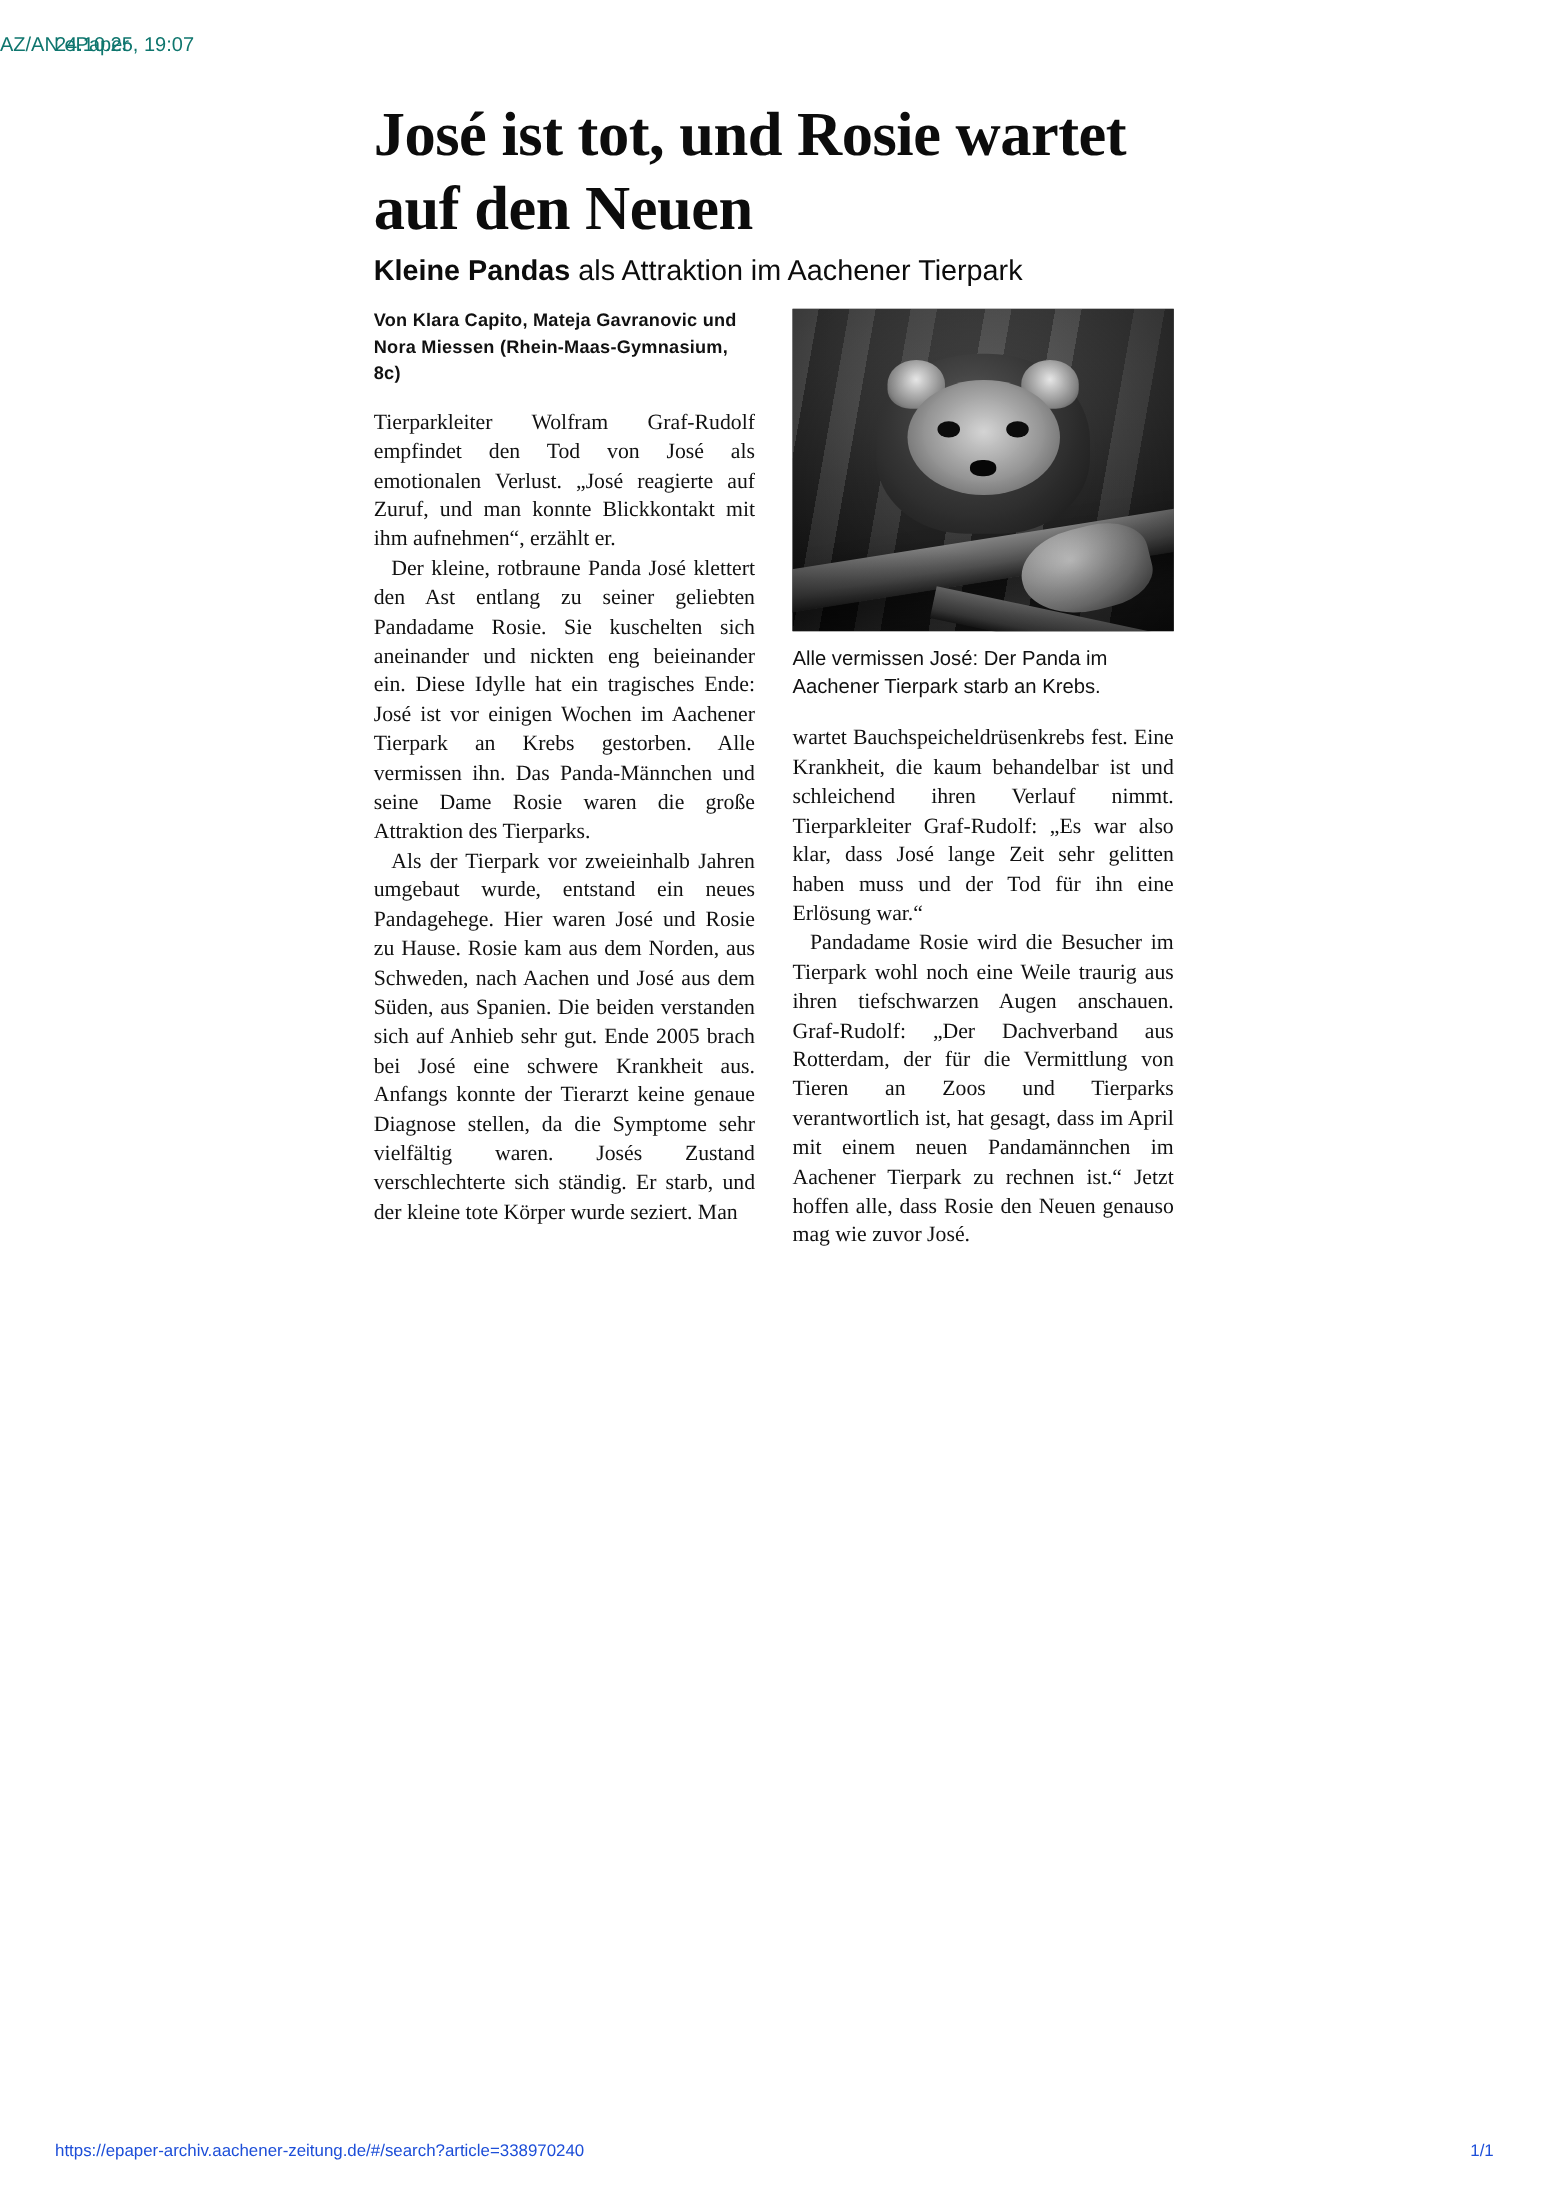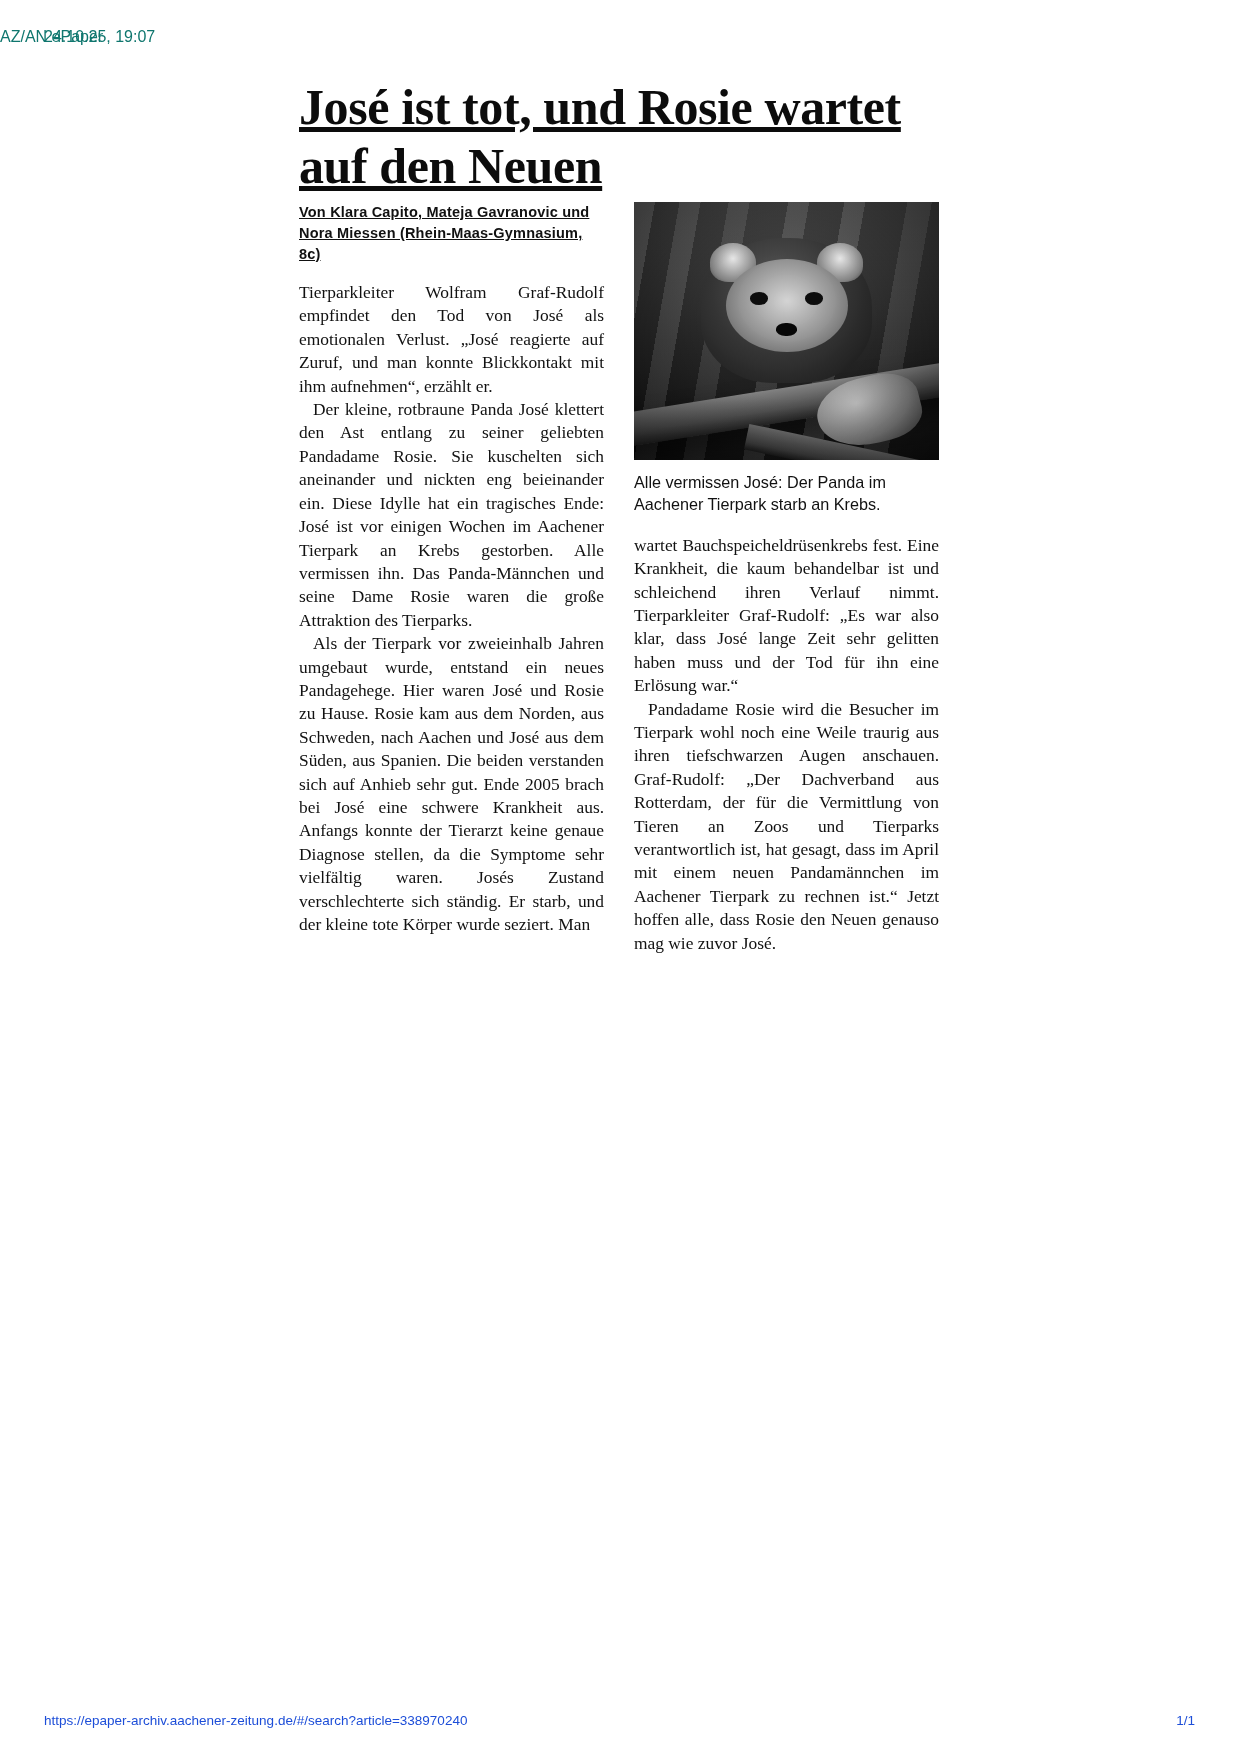--- a/index.html
+++ b/index.html
@@ -71,21 +71,20 @@
 
   .headline {
     font-family: "Liberation Serif", serif;
     font-weight: 700;
     font-size: 50px;
     line-height: 1.18;
     letter-spacing: -0.4px;
     color: #0c0c0c;
     margin: 0 0 6px 0;
     text-rendering: optimizeLegibility;
-    text-decoration: underline;
   }
 
   .subhead {
     font-family: "Liberation Sans", sans-serif;
     font-size: 23px;
     line-height: 1.25;
     color: #0c0c0c;
     margin: 6px 0 16px 0;
     white-space: nowrap;
   }
@@ -107,21 +106,20 @@
   .col-right { left: 335px; }
 
   .byline {
     font-family: "Liberation Sans", sans-serif;
     font-weight: 700;
     font-size: 14.5px;
     line-height: 1.45;
     letter-spacing: 0.2px;
     margin: 0 0 16px 0;
     color: #111;
-    text-decoration: underline;
   }
 
   .body-text {
     font-family: "Liberation Serif", serif;
     font-size: 17.4px;
     line-height: 1.345;
     text-align: justify;
     color: #111;
     margin: 0;
   }
@@ -252,20 +250,23 @@
 
 <div class="print-header">
   <span class="ph-left">24.10.25, 19:07</span>
   <span class="ph-center">AZ/AN ePaper</span>
 </div>
 
 <div class="article">
 
   <h1 class="headline">José ist tot, und Rosie wartet auf den Neuen</h1>
 
+  <div class="subhead">
+    <b>Kleine Pandas</b><span> als Attraktion im Aachener Tierpark</span>
+  </div>
 
   <div class="cols" style="height:760px;">
 
     <div class="col col-left">
       <div class="byline">Von Klara Capito, Mateja Gavranovic und Nora Miessen (Rhein-Maas-Gymnasium, 8c)</div>
       <div class="body-text">
         <p>Tierparkleiter Wolfram Graf-Rudolf empfindet den Tod von José als emotionalen Verlust. „José reagierte auf Zuruf, und man konnte Blickkontakt mit ihm aufnehmen“, erzählt er.</p>
         <p>Der kleine, rotbraune Panda José klettert den Ast entlang zu seiner geliebten Pandadame Rosie. Sie kuschelten sich aneinander und nickten eng beieinander ein. Diese Idylle hat ein tragisches Ende: José ist vor einigen Wochen im Aachener Tierpark an Krebs gestorben. Alle vermissen ihn. Das Panda-Männchen und seine Dame Rosie waren die große Attraktion des Tierparks.</p>
         <p>Als der Tierpark vor zweieinhalb Jahren umgebaut wurde, entstand ein neues Pandagehege. Hier waren José und Rosie zu Hause. Rosie kam aus dem Norden, aus Schweden, nach Aachen und José aus dem Süden, aus Spanien. Die beiden verstanden sich auf Anhieb sehr gut. Ende 2005 brach bei José eine schwere Krankheit aus. Anfangs konnte der Tierarzt keine genaue Diagnose stellen, da die Symptome sehr vielfältig waren. Josés Zustand verschlechterte sich ständig. Er starb, und der kleine tote Körper wurde seziert. Man</p>
       </div>

